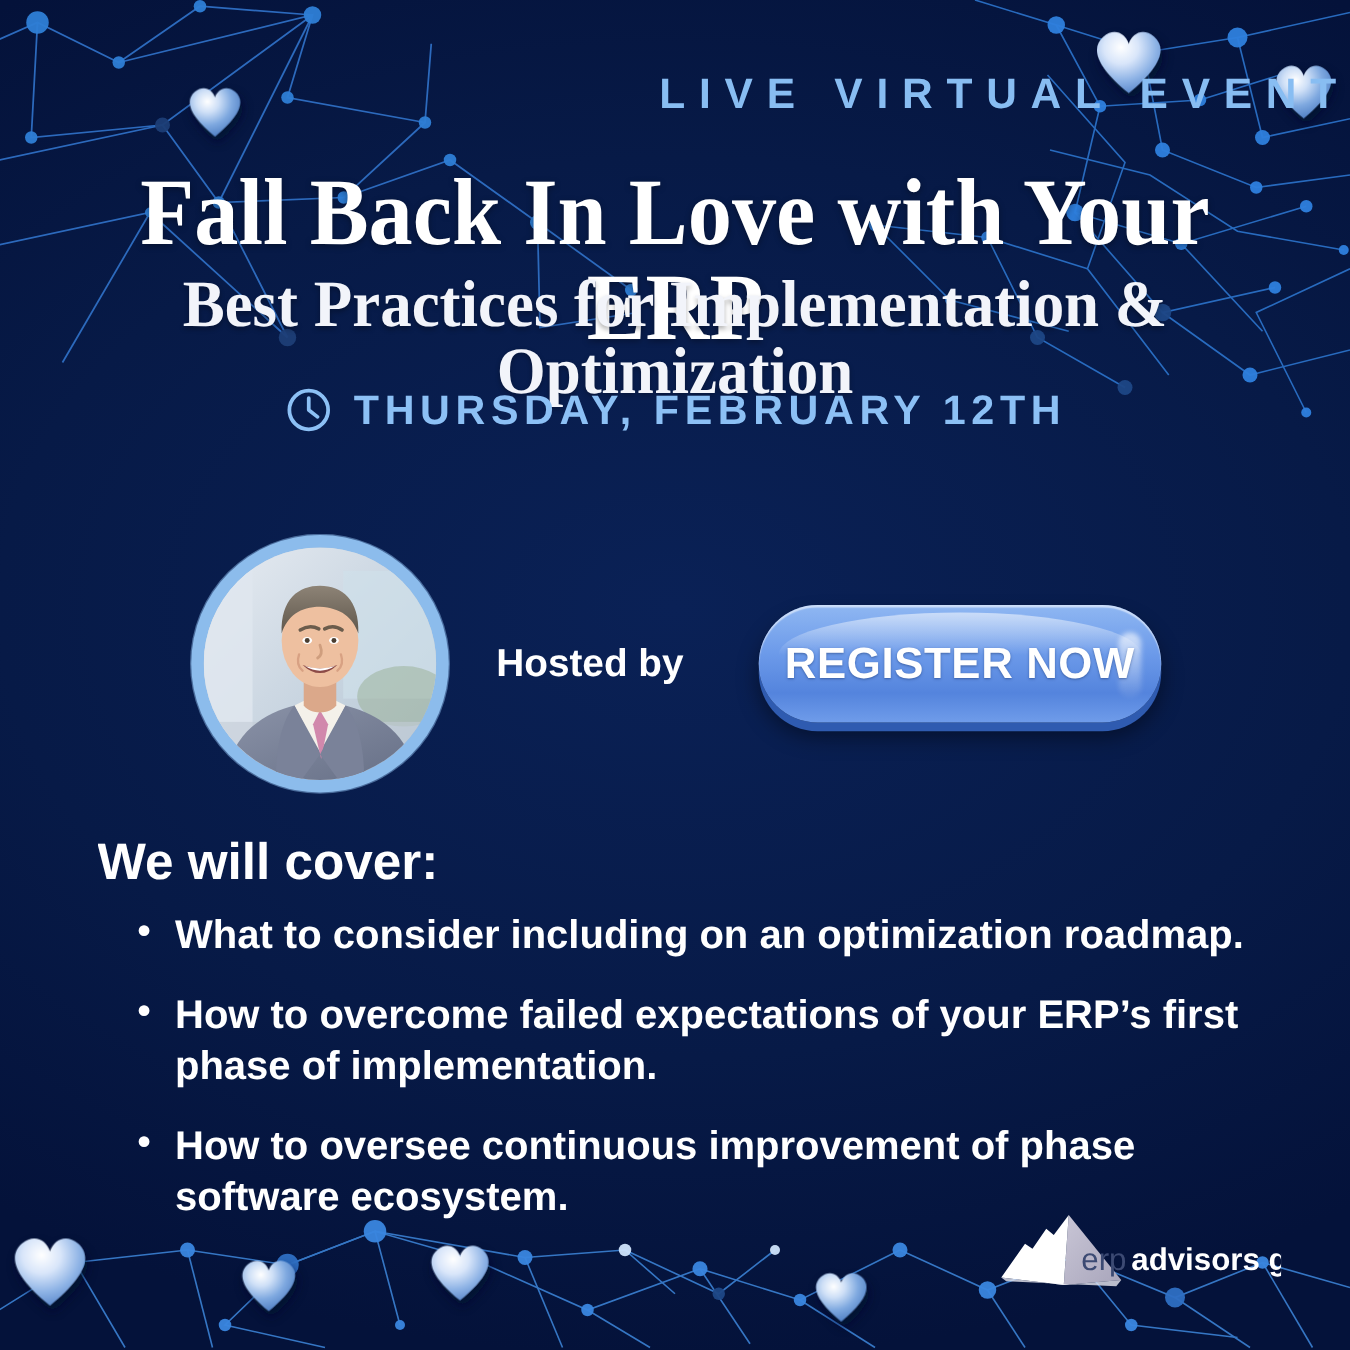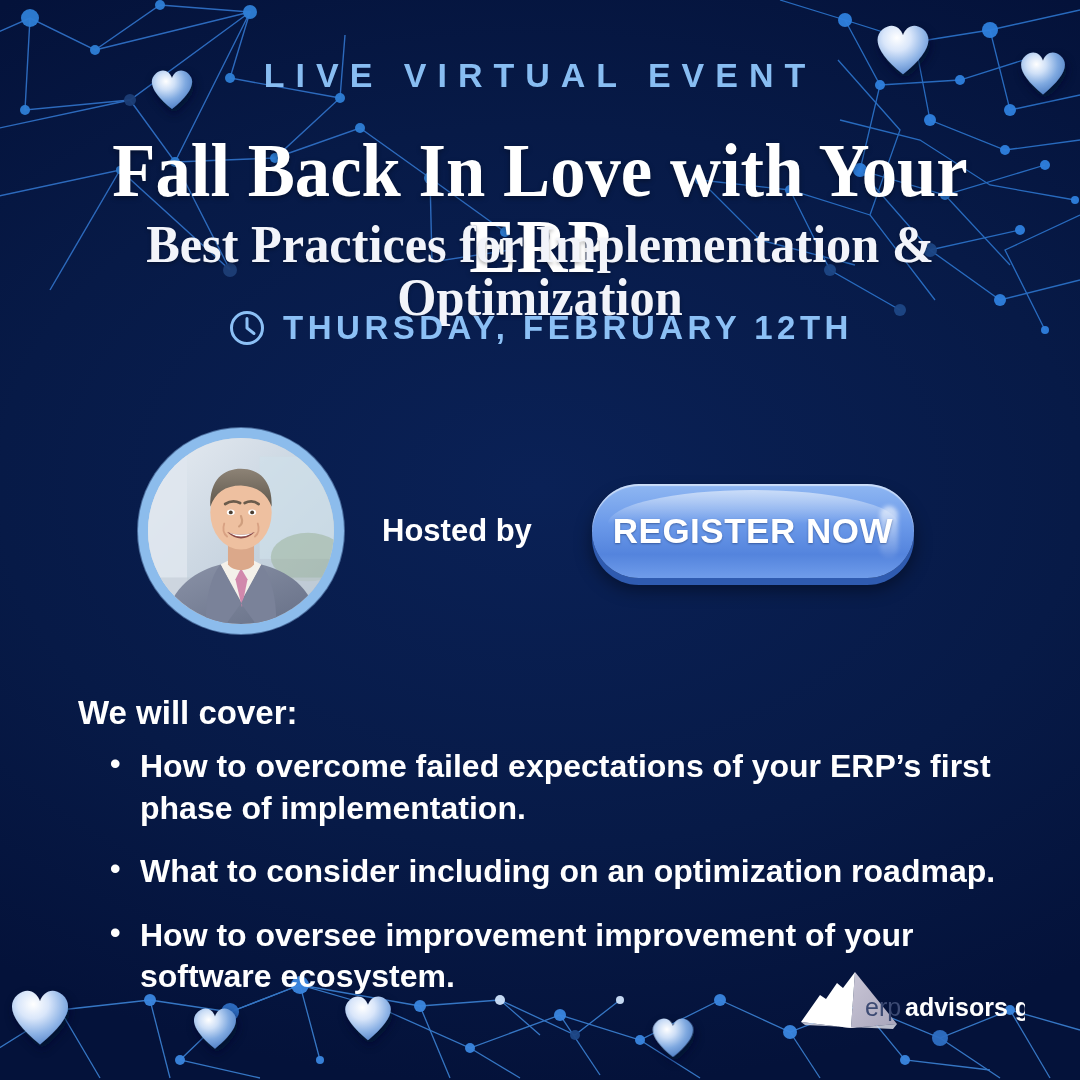--- a/index.html
+++ b/index.html
@@ -16,21 +16,21 @@
     width:1080px; height:1080px;
     background:
       radial-gradient(ellipse 900px 600px at 50% 45%, #0a2156 0%, #071a47 60%, #04123a 100%);
     overflow:hidden;
   }
   .bg-net { position:absolute; inset:0; pointer-events:none; }
 
   
   .eyebrow {
     position:absolute; top:56px; left:0; width:100%;
-    text-align:center;
+    text-align:right;
     color:#88bdf2;
     font-size:34px;
     font-weight:bold;
     letter-spacing:11px;
     font-family:"Liberation Sans", sans-serif;
   }
 
   
   .title {
     position:absolute; top:132px; left:0; width:100%;
@@ -63,21 +63,21 @@
     font-weight:bold;
     letter-spacing:4.5px;
     text-align:right;
   }
   .when-row.time { margin-top:14px; font-size:34px; letter-spacing:3.5px; }
   .when-icon { display:flex; align-items:center; justify-content:center; flex:0 0 auto; }
 
   
   .host-block {
     position:absolute; top:428px; left:0; width:100%;
-    display:flex; align-items:center;
+    display:flex; align-items:center;padding-left:15px;
   }
   .avatar-ring {
     margin-left:138px;
     width:206px; height:206px;
     border-radius:50%;
     background:#8cbcec;
     padding:10px;
     flex:0 0 auto;
     box-shadow:0 0 0 1px rgba(140,188,236,.5);
   }
@@ -139,24 +139,23 @@
     pointer-events:none;
   }
   .cta span { position:relative; z-index:2; }
 
   
   .cover {
     position:absolute; top:666px; left:78px; right:70px;
   }
   .cover-title {
     color:#ffffff;
-    font-size:33px;
+    font-size:41px;
     font-weight:bold;
     margin-bottom:14px;
-    margin-top:28px;
   }
   .cover ul { list-style:none; margin:0; padding:0 0 0 28px; }
   .cover li {
     position:relative;
     color:#ffffff;
     font-size:32px;
     font-weight:bold;
     line-height:1.30;
     margin-bottom:22px;
     padding-left:34px;
@@ -411,23 +410,23 @@
     <div class="cta-wrap">
       <button class="cta">
         <span>REGISTER NOW</span>
       </button>
     </div>
   </div>
 
   <div class="cover">
     <div class="cover-title">We will cover:</div>
     <ul>
+      <li>What to consider including on an optimization roadmap.</li>
       <li>How to overcome failed expectations of your ERP’s first phase of implementation.</li>
-      <li>What to consider including on an optimization roadmap.</li>
-      <li>How to oversee improvement improvement of your software ecosystem.</li>
+      <li>How to oversee continuous improvement of phase software ecosystem.</li>
     </ul>
   </div>
 
   <div class="logo">
     <svg viewBox="0 0 232 84" aria-hidden="true">
       <defs>
         <linearGradient id="mtnRight" x1="0" y1="0" x2="1" y2="1">
           <stop offset="0%" stop-color="#c9c6d6"></stop>
           <stop offset="100%" stop-color="#a8a5bb"></stop>
         </linearGradient>

